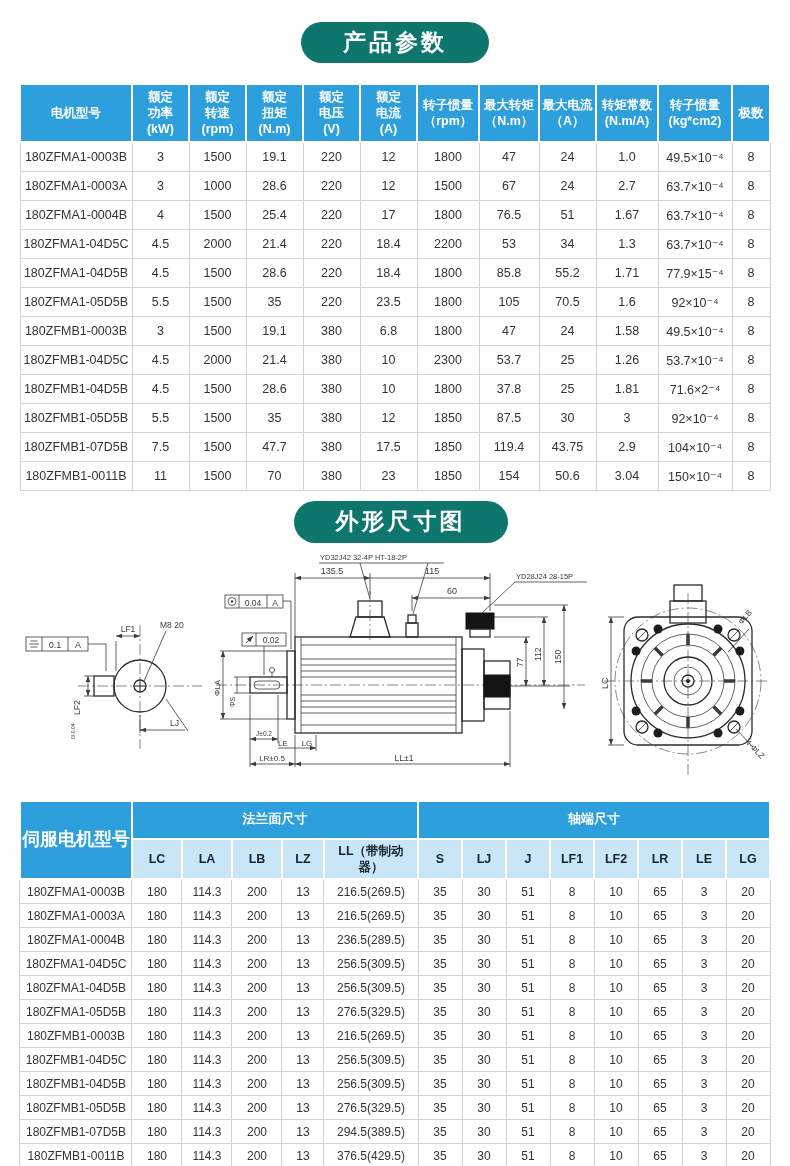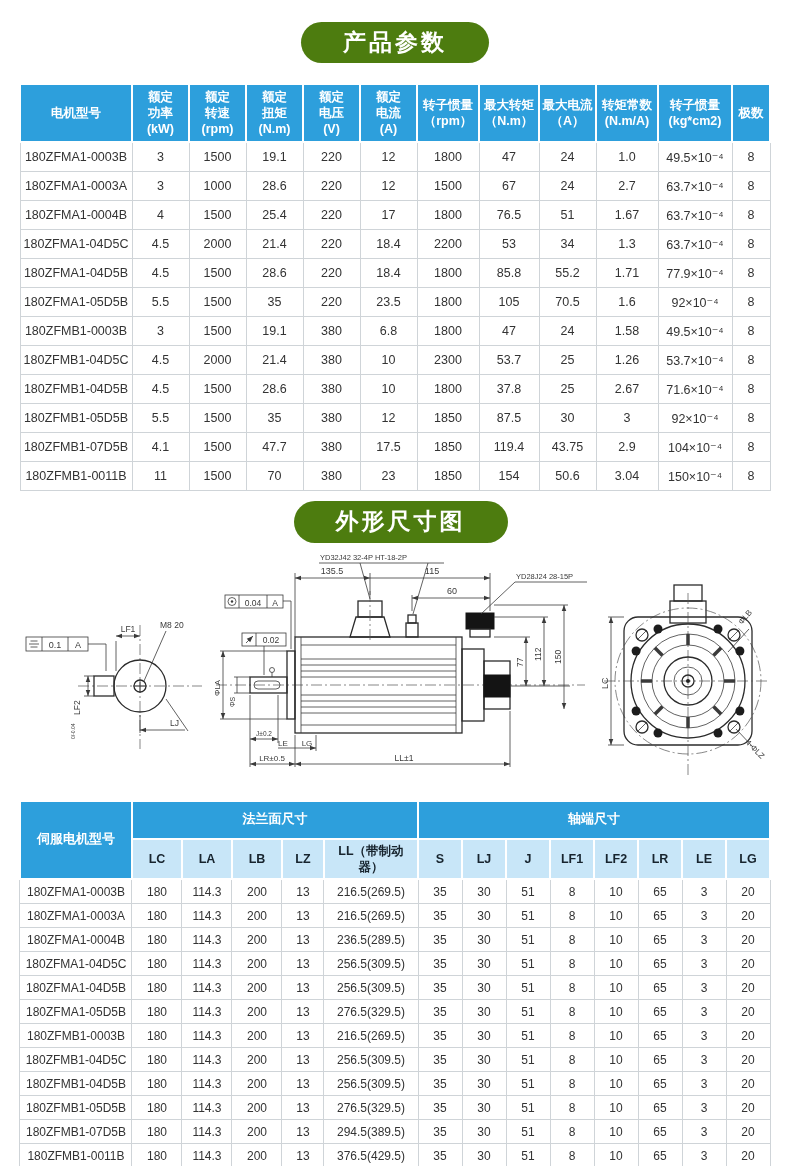--- a/index.html
+++ b/index.html
@@ -1,34 +1,34 @@
 <!DOCTYPE html>
 <html><head>
 <meta charset="utf-8">
 <style>
   html,body{margin:0;padding:0;background:#fff;}
   body{width:790px;font-family:"Liberation Sans","DejaVu Sans",sans-serif;color:#333;}
   .page{width:790px;}
   .pill-wrap{text-align:center;}
-  .pill{display:inline-block;background:#4d7c0f;color:#fff;font-weight:bold;
+  .pill{display:inline-block;background:#0f766e;color:#fff;font-weight:bold;
         font-size:23px;letter-spacing:3px;border-radius:26px;padding:8px 42px;line-height:1.1;}
   .pill1{margin-top:22px;}
   .pill2{margin-top:10px;margin-left:11px;}
   table{border-collapse:collapse;table-layout:fixed;width:750px;margin:0 auto;}
   .tbl{margin-top:20px;}
   th{background:#2d9fdc;color:#fff;font-weight:bold;font-size:12.5px;
      border:2px solid #fff;white-space:pre-line;line-height:1.3;padding:3px 1px;}
   td{border:1px solid #cfd4d8;font-size:12.5px;color:#333;text-align:center;
      padding:0 1px;overflow:hidden;}
   #t1 td{height:28px;}
   #t2 td{height:23px;font-size:12px;}
   #t1 th{height:50px;}
   #t2 th.grp{height:30px;font-size:13px;margin-left:9px;}
   #t2 th.sub{background:#c8e6f8;color:#17242e;height:28px;font-size:12.5px;}
-  #t2 th.model{font-size:13px;}
+  #t2 th.model{font-size:18px;}
   .drawing-wrap{margin-top:6px;text-align:center;}
   svg text{fill:#3a3a3a;}
   .thin{stroke:#3a3a3a;stroke-width:0.8;fill:none;}
   .med{stroke:#2b2b2b;stroke-width:1.3;fill:none;}
   .cl{stroke:#555;stroke-width:0.7;fill:none;stroke-dasharray:11 3 2 3;}
   .blk{fill:#141414;stroke:#141414;}
 </style>
 </head>
 <body>
 
@@ -145,21 +145,21 @@
           <td>180ZFMA1-04D5B</td>
           <td>4.5</td>
           <td>1500</td>
           <td>28.6</td>
           <td>220</td>
           <td>18.4</td>
           <td>1800</td>
           <td>85.8</td>
           <td>55.2</td>
           <td>1.71</td>
-          <td>77.9×10⁻⁴</td>
+          <td>77.9×15⁻⁴</td>
           <td>8</td>
         </tr>
         <tr>
           <td>180ZFMA1-05D5B</td>
           <td>5.5</td>
           <td>1500</td>
           <td>35</td>
           <td>220</td>
           <td>23.5</td>
           <td>1800</td>
@@ -200,41 +200,41 @@
         <tr>
           <td>180ZFMB1-04D5B</td>
           <td>4.5</td>
           <td>1500</td>
           <td>28.6</td>
           <td>380</td>
           <td>10</td>
           <td>1800</td>
           <td>37.8</td>
           <td>25</td>
-          <td>2.67</td>
-          <td>71.6×10⁻⁴</td>
+          <td>1.81</td>
+          <td>71.6×2⁻⁴</td>
           <td>8</td>
         </tr>
         <tr>
           <td>180ZFMB1-05D5B</td>
           <td>5.5</td>
           <td>1500</td>
           <td>35</td>
           <td>380</td>
           <td>12</td>
           <td>1850</td>
           <td>87.5</td>
           <td>30</td>
           <td>3</td>
           <td>92×10⁻⁴</td>
           <td>8</td>
         </tr>
         <tr>
           <td>180ZFMB1-07D5B</td>
-          <td>4.1</td>
+          <td>7.5</td>
           <td>1500</td>
           <td>47.7</td>
           <td>380</td>
           <td>17.5</td>
           <td>1850</td>
           <td>119.4</td>
           <td>43.75</td>
           <td>2.9</td>
           <td>104×10⁻⁴</td>
           <td>8</td>

